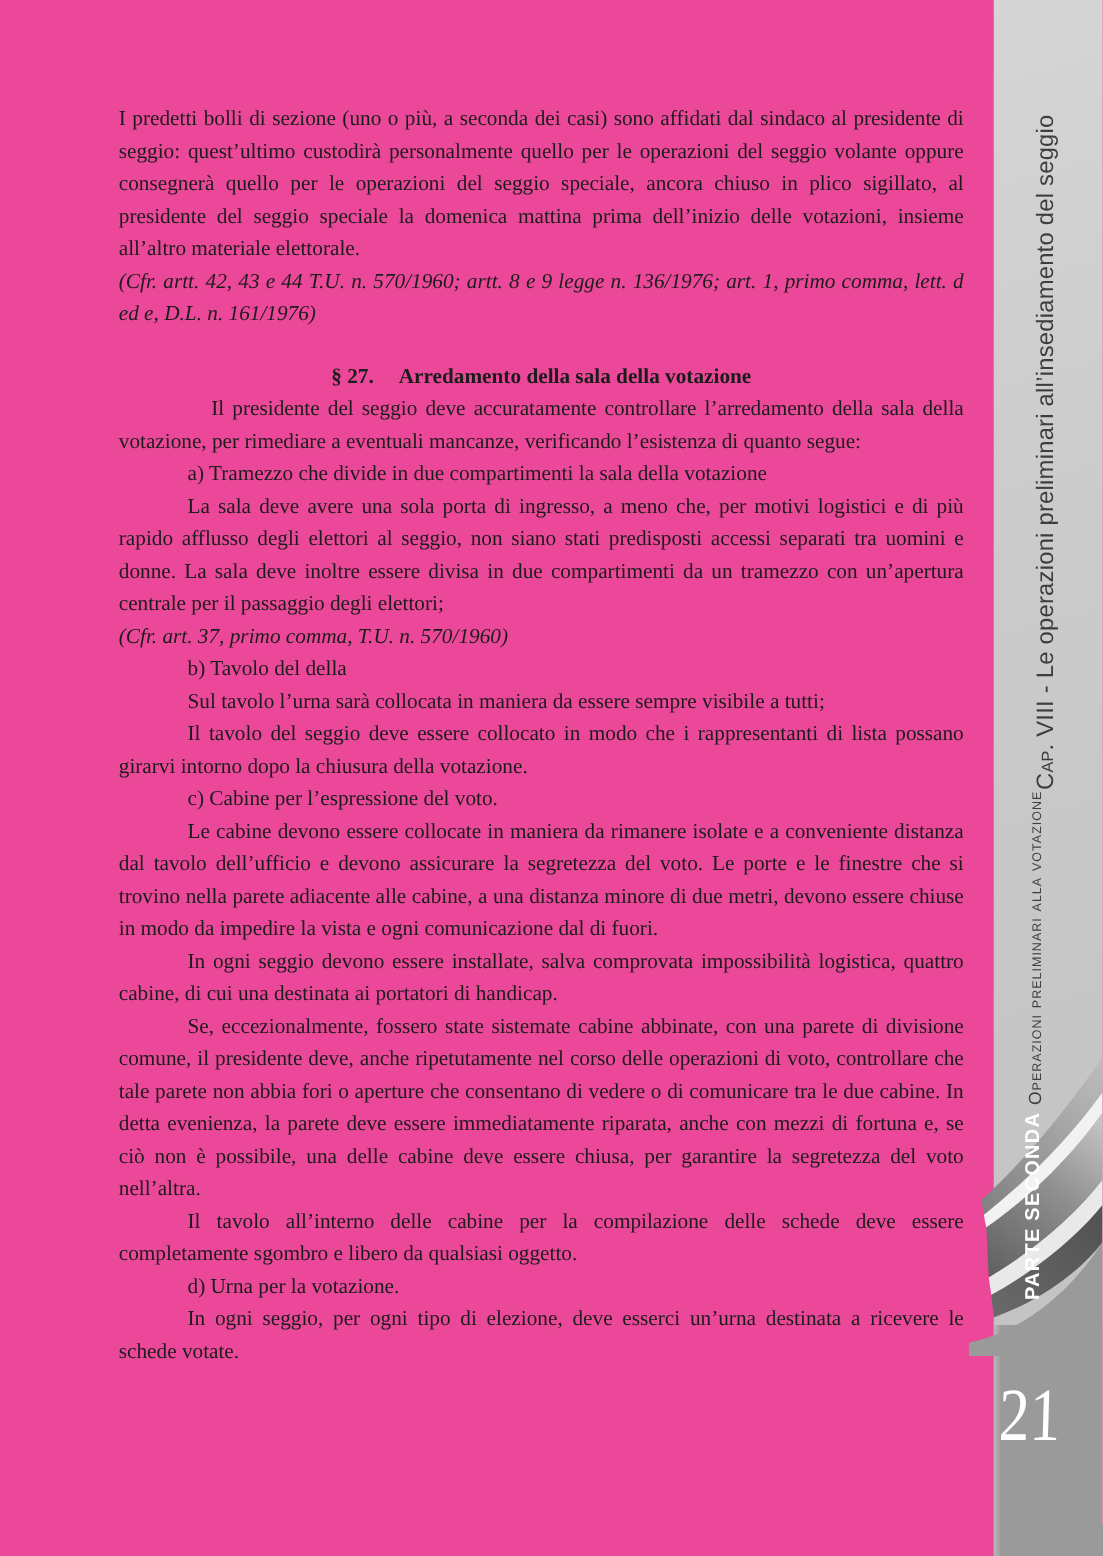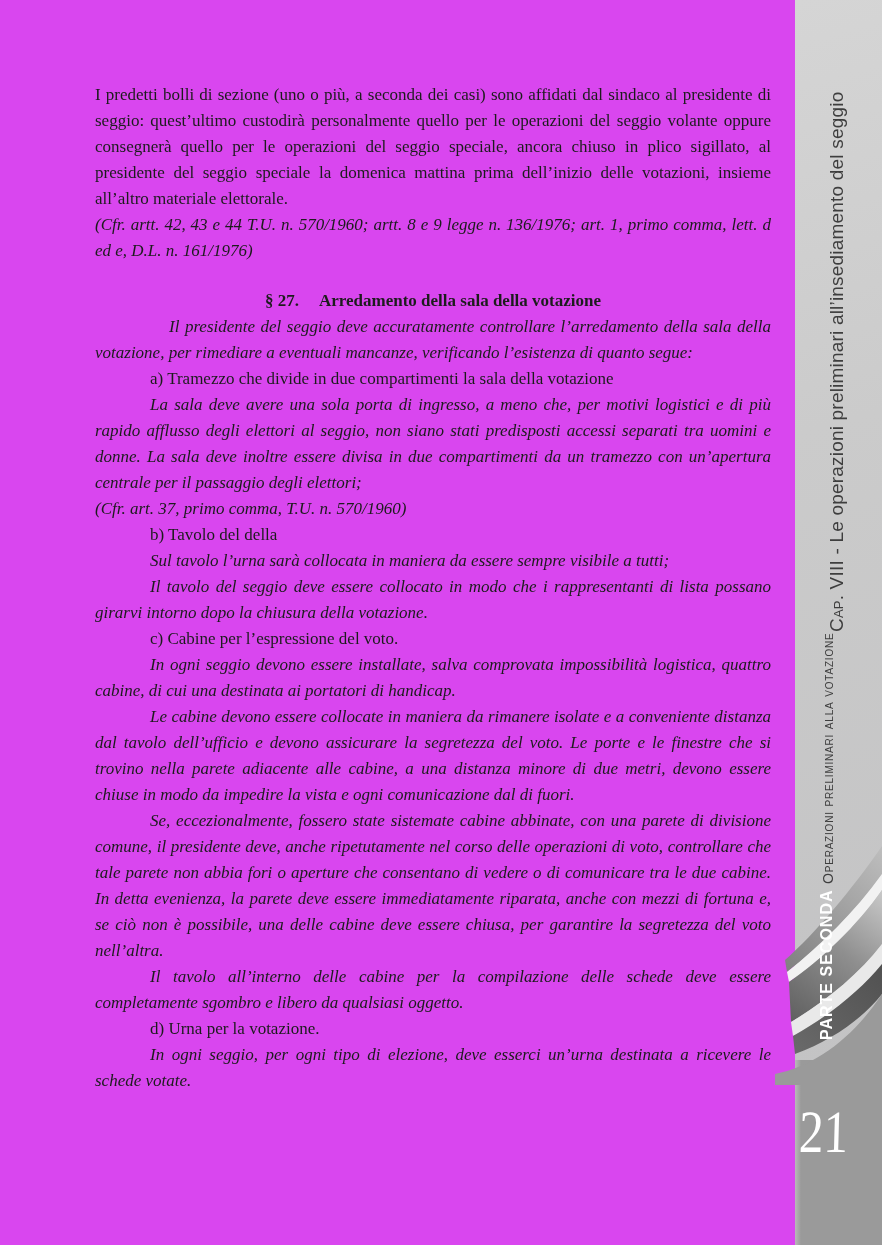--- a/index.html
+++ b/index.html
@@ -2,30 +2,30 @@
 <html lang="it"><head>
 <meta charset="utf-8">
 <style>
   html, body { margin: 0; padding: 0; }
   body {
     width: 882px; height: 1245px;
     background: #ffffff;
     font-family: "Liberation Serif", "DejaVu Serif", serif;
     overflow: hidden;
   }
-  .page { position: relative; width: 882px; height: 1245px; background: #d946ef; }
+  .page { position: relative; width: 882px; height: 1245px; background: #ec4899; }
 
   
   .text-column {
     position: absolute; left: 95px; top: 82px; width: 676px;
     color: #1c1c1c; font-size: 17px; line-height: 26px;
     text-align: justify;
   }
   .text-column p { margin: 0; }
-  p.body-par { text-indent: 55px; font-style: italic; }
+  p.body-par { text-indent: 55px; }
   p.body-par.first-after-heading { text-indent: 74px; }
   p.no-indent { text-indent: 0; }
   p.citation { font-style: italic; text-indent: 0; }
   p.list-item { text-indent: 55px; }
   p.list-item .item-title { }
   .section-heading {
     margin: 0; margin-top: 24px !important;
     font-weight: bold; text-align: center; text-indent: 0;
   }
   .section-heading .section-number { margin-right: 20px; }
@@ -96,22 +96,22 @@
     <p class="body-par">La sala deve avere una sola porta di ingresso, a meno che, per motivi logistici e di più rapido afflusso degli elettori al seggio, non siano stati predisposti accessi separati tra uomini e donne. La sala deve inoltre essere divisa in due compartimenti da un tramezzo con un’apertura centrale per il passaggio degli elettori;</p>
     <p class="citation">(Cfr. art. 37, primo comma, T.U. n. 570/1960)</p>
     <p class="list-item">
       <span class="item-marker">b) </span><span class="item-title">Tavolo del della</span>
     </p>
     <p class="body-par">Sul tavolo l’urna sarà collocata in maniera da essere sempre visibile a tutti;</p>
     <p class="body-par">Il tavolo del seggio deve essere collocato in modo che i rappresentanti di lista possano girarvi intorno dopo la chiusura della votazione.</p>
     <p class="list-item">
       <span class="item-marker">c) </span><span class="item-title">Cabine per l’espressione del voto.</span>
     </p>
+    <p class="body-par">Le cabine devono essere collocate in maniera da rimanere isolate e a conveniente distanza dal tavolo dell’ufficio e devono assicurare la segretezza del voto. Le porte e le finestre che si trovino nella parete adiacente alle cabine, a una distanza minore di due metri, devono essere chiuse in modo da impedire la vista e ogni comunicazione dal di fuori.</p>
     <p class="body-par">In ogni seggio devono essere installate, salva comprovata impossibilità logistica, quattro cabine, di cui una destinata ai portatori di handicap.</p>
-    <p class="body-par">Le cabine devono essere collocate in maniera da rimanere isolate e a conveniente distanza dal tavolo dell’ufficio e devono assicurare la segretezza del voto. Le porte e le finestre che si trovino nella parete adiacente alle cabine, a una distanza minore di due metri, devono essere chiuse in modo da impedire la vista e ogni comunicazione dal di fuori.</p>
     <p class="body-par">Se, eccezionalmente, fossero state sistemate cabine abbinate, con una parete di divisione comune, il presidente deve, anche ripetutamente nel corso delle operazioni di voto, controllare che tale parete non abbia fori o aperture che consentano di vedere o di comunicare tra le due cabine. In detta evenienza, la parete deve essere immediatamente riparata, anche con mezzi di fortuna e, se ciò non è possibile, una delle cabine deve essere chiusa, per garantire la segretezza del voto nell’altra.</p>
     <p class="body-par">Il tavolo all’interno delle cabine per la compilazione delle schede deve essere completamente sgombro e libero da qualsiasi oggetto.</p>
     <p class="list-item">
       <span class="item-marker">d) </span><span class="item-title">Urna per la votazione.</span>
     </p>
     <p class="body-par">In ogni seggio, per ogni tipo di elezione, deve esserci un’urna destinata a ricevere le schede votate.</p>
   </div>
 
   <div class="sidebar">
     <div class="sidebar-top"></div>

